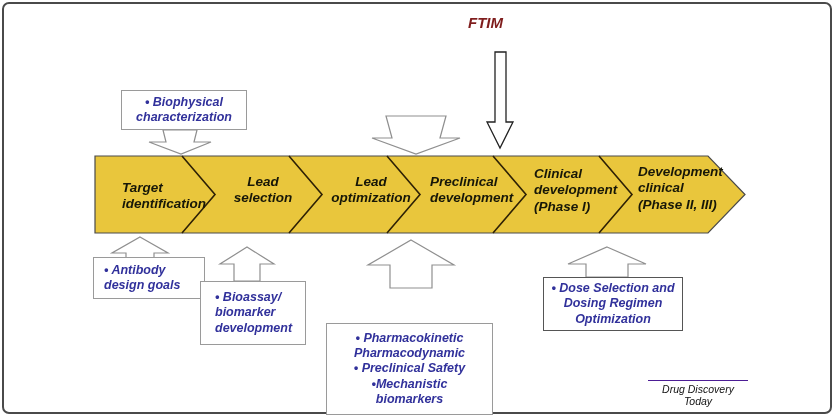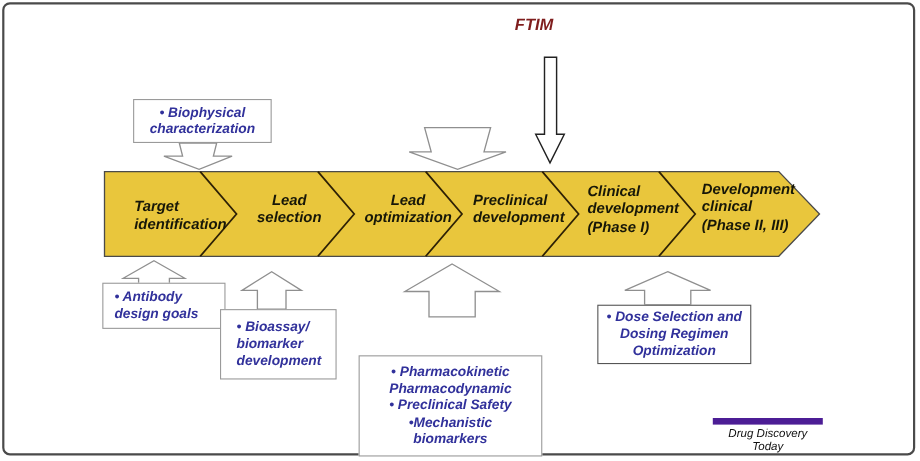--- a/index.html
+++ b/index.html
@@ -21,21 +21,21 @@
     color:#31319b;font-weight:bold;font-style:italic;font-size:12.5px;line-height:1.22;
     white-space:pre-line;display:flex;align-items:center;justify-content:center;
     text-align:center;box-sizing:border-box;
   }
   .ann-box.left-align{justify-content:flex-start;text-align:left;}
   .ftim{
     position:absolute;z-index:3;color:#7f1d1d;font-weight:bold;font-style:italic;
     font-size:15px;
   }
   .credit{
-    position:absolute;z-index:3;border-top:6px solid #4c1d95;color:#111111;
+    position:absolute;z-index:3;border-top:1px solid #4c1d95;color:#111111;
     font-style:italic;font-size:10.5px;padding-top:2px;text-align:center;
   }
 </style>
 </head>
 <body>
 
 <div class="figure">
   <div class="frame"></div>
 
   <svg class="layer" width="836" height="419" viewBox="0 0 836 419">

